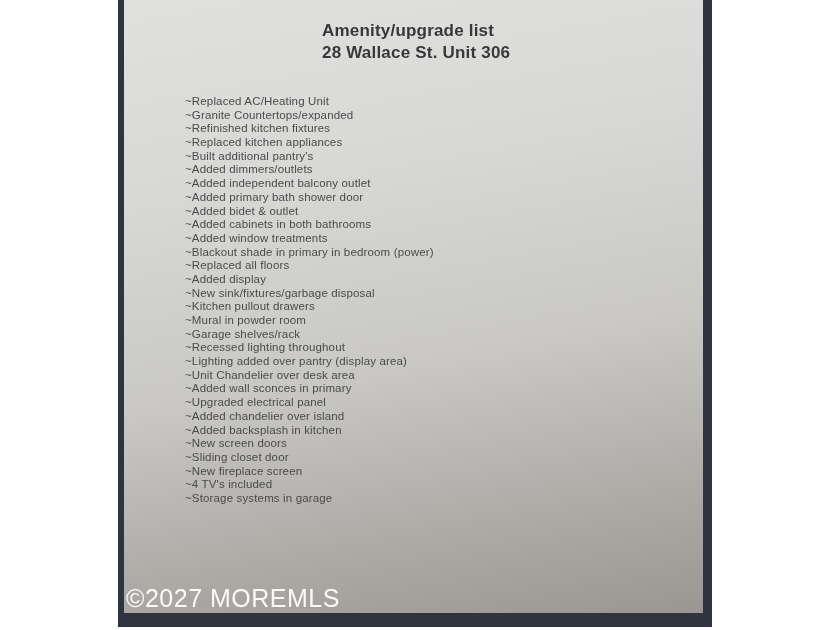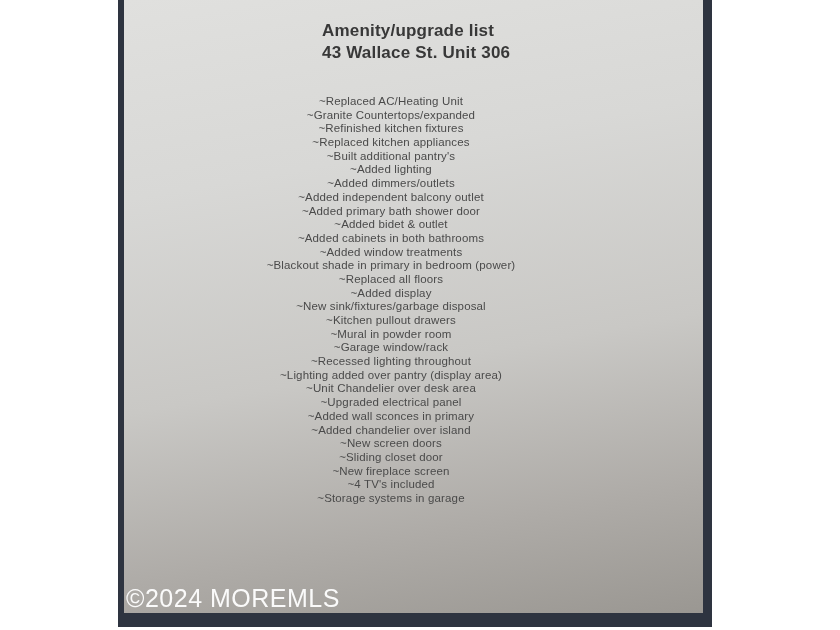--- a/index.html
+++ b/index.html
@@ -42,23 +42,22 @@
   }
   .title-line{
     font-size:17px;
     font-weight:bold;
     line-height:22px;
     color:var(--title-ink);
     letter-spacing:0.2px;
   }
   .upgrade-list{
     position:absolute;
-    left:47px; top:95px;
+    left:61px; top:95px;
     width:440px;
-    text-align:center;
   }
   .list-item{
     font-size:11.5px;
     line-height:13.68px;
     color:var(--ink);
     letter-spacing:0.15px;
     white-space:nowrap;
   }
   .watermark{
     position:absolute;
@@ -71,52 +70,52 @@
   }
 </style>
 </head>
 <body>
 
 <div class="photo">
   <div class="paper">
 
     <div class="title-block">
       <div class="title-line">Amenity/upgrade list</div>
-      <div class="title-line">43 Wallace St. Unit 306</div>
+      <div class="title-line">28 Wallace St. Unit 306</div>
     </div>
 
     <div class="upgrade-list">
         <div class="list-item">~Replaced AC/Heating Unit</div>
         <div class="list-item">~Granite Countertops/expanded</div>
         <div class="list-item">~Refinished kitchen fixtures</div>
         <div class="list-item">~Replaced kitchen appliances</div>
         <div class="list-item">~Built additional pantry's</div>
-        <div class="list-item">~Added lighting</div>
         <div class="list-item">~Added dimmers/outlets</div>
         <div class="list-item">~Added independent balcony outlet</div>
         <div class="list-item">~Added primary bath shower door</div>
         <div class="list-item">~Added bidet &amp; outlet</div>
         <div class="list-item">~Added cabinets in both bathrooms</div>
         <div class="list-item">~Added window treatments</div>
         <div class="list-item">~Blackout shade in primary in bedroom (power)</div>
         <div class="list-item">~Replaced all floors</div>
         <div class="list-item">~Added display</div>
         <div class="list-item">~New sink/fixtures/garbage disposal</div>
         <div class="list-item">~Kitchen pullout drawers</div>
         <div class="list-item">~Mural in powder room</div>
-        <div class="list-item">~Garage window/rack</div>
+        <div class="list-item">~Garage shelves/rack</div>
         <div class="list-item">~Recessed lighting throughout</div>
         <div class="list-item">~Lighting added over pantry (display area)</div>
         <div class="list-item">~Unit Chandelier over desk area</div>
+        <div class="list-item">~Added wall sconces in primary</div>
         <div class="list-item">~Upgraded electrical panel</div>
-        <div class="list-item">~Added wall sconces in primary</div>
         <div class="list-item">~Added chandelier over island</div>
+        <div class="list-item">~Added backsplash in kitchen</div>
         <div class="list-item">~New screen doors</div>
         <div class="list-item">~Sliding closet door</div>
         <div class="list-item">~New fireplace screen</div>
         <div class="list-item">~4 TV's included</div>
         <div class="list-item">~Storage systems in garage</div>
       </div>
 
   </div>
 
-  <div class="watermark">©2024 MOREMLS</div>
+  <div class="watermark">©2027 MOREMLS</div>
 </div>
 
 </body></html>

